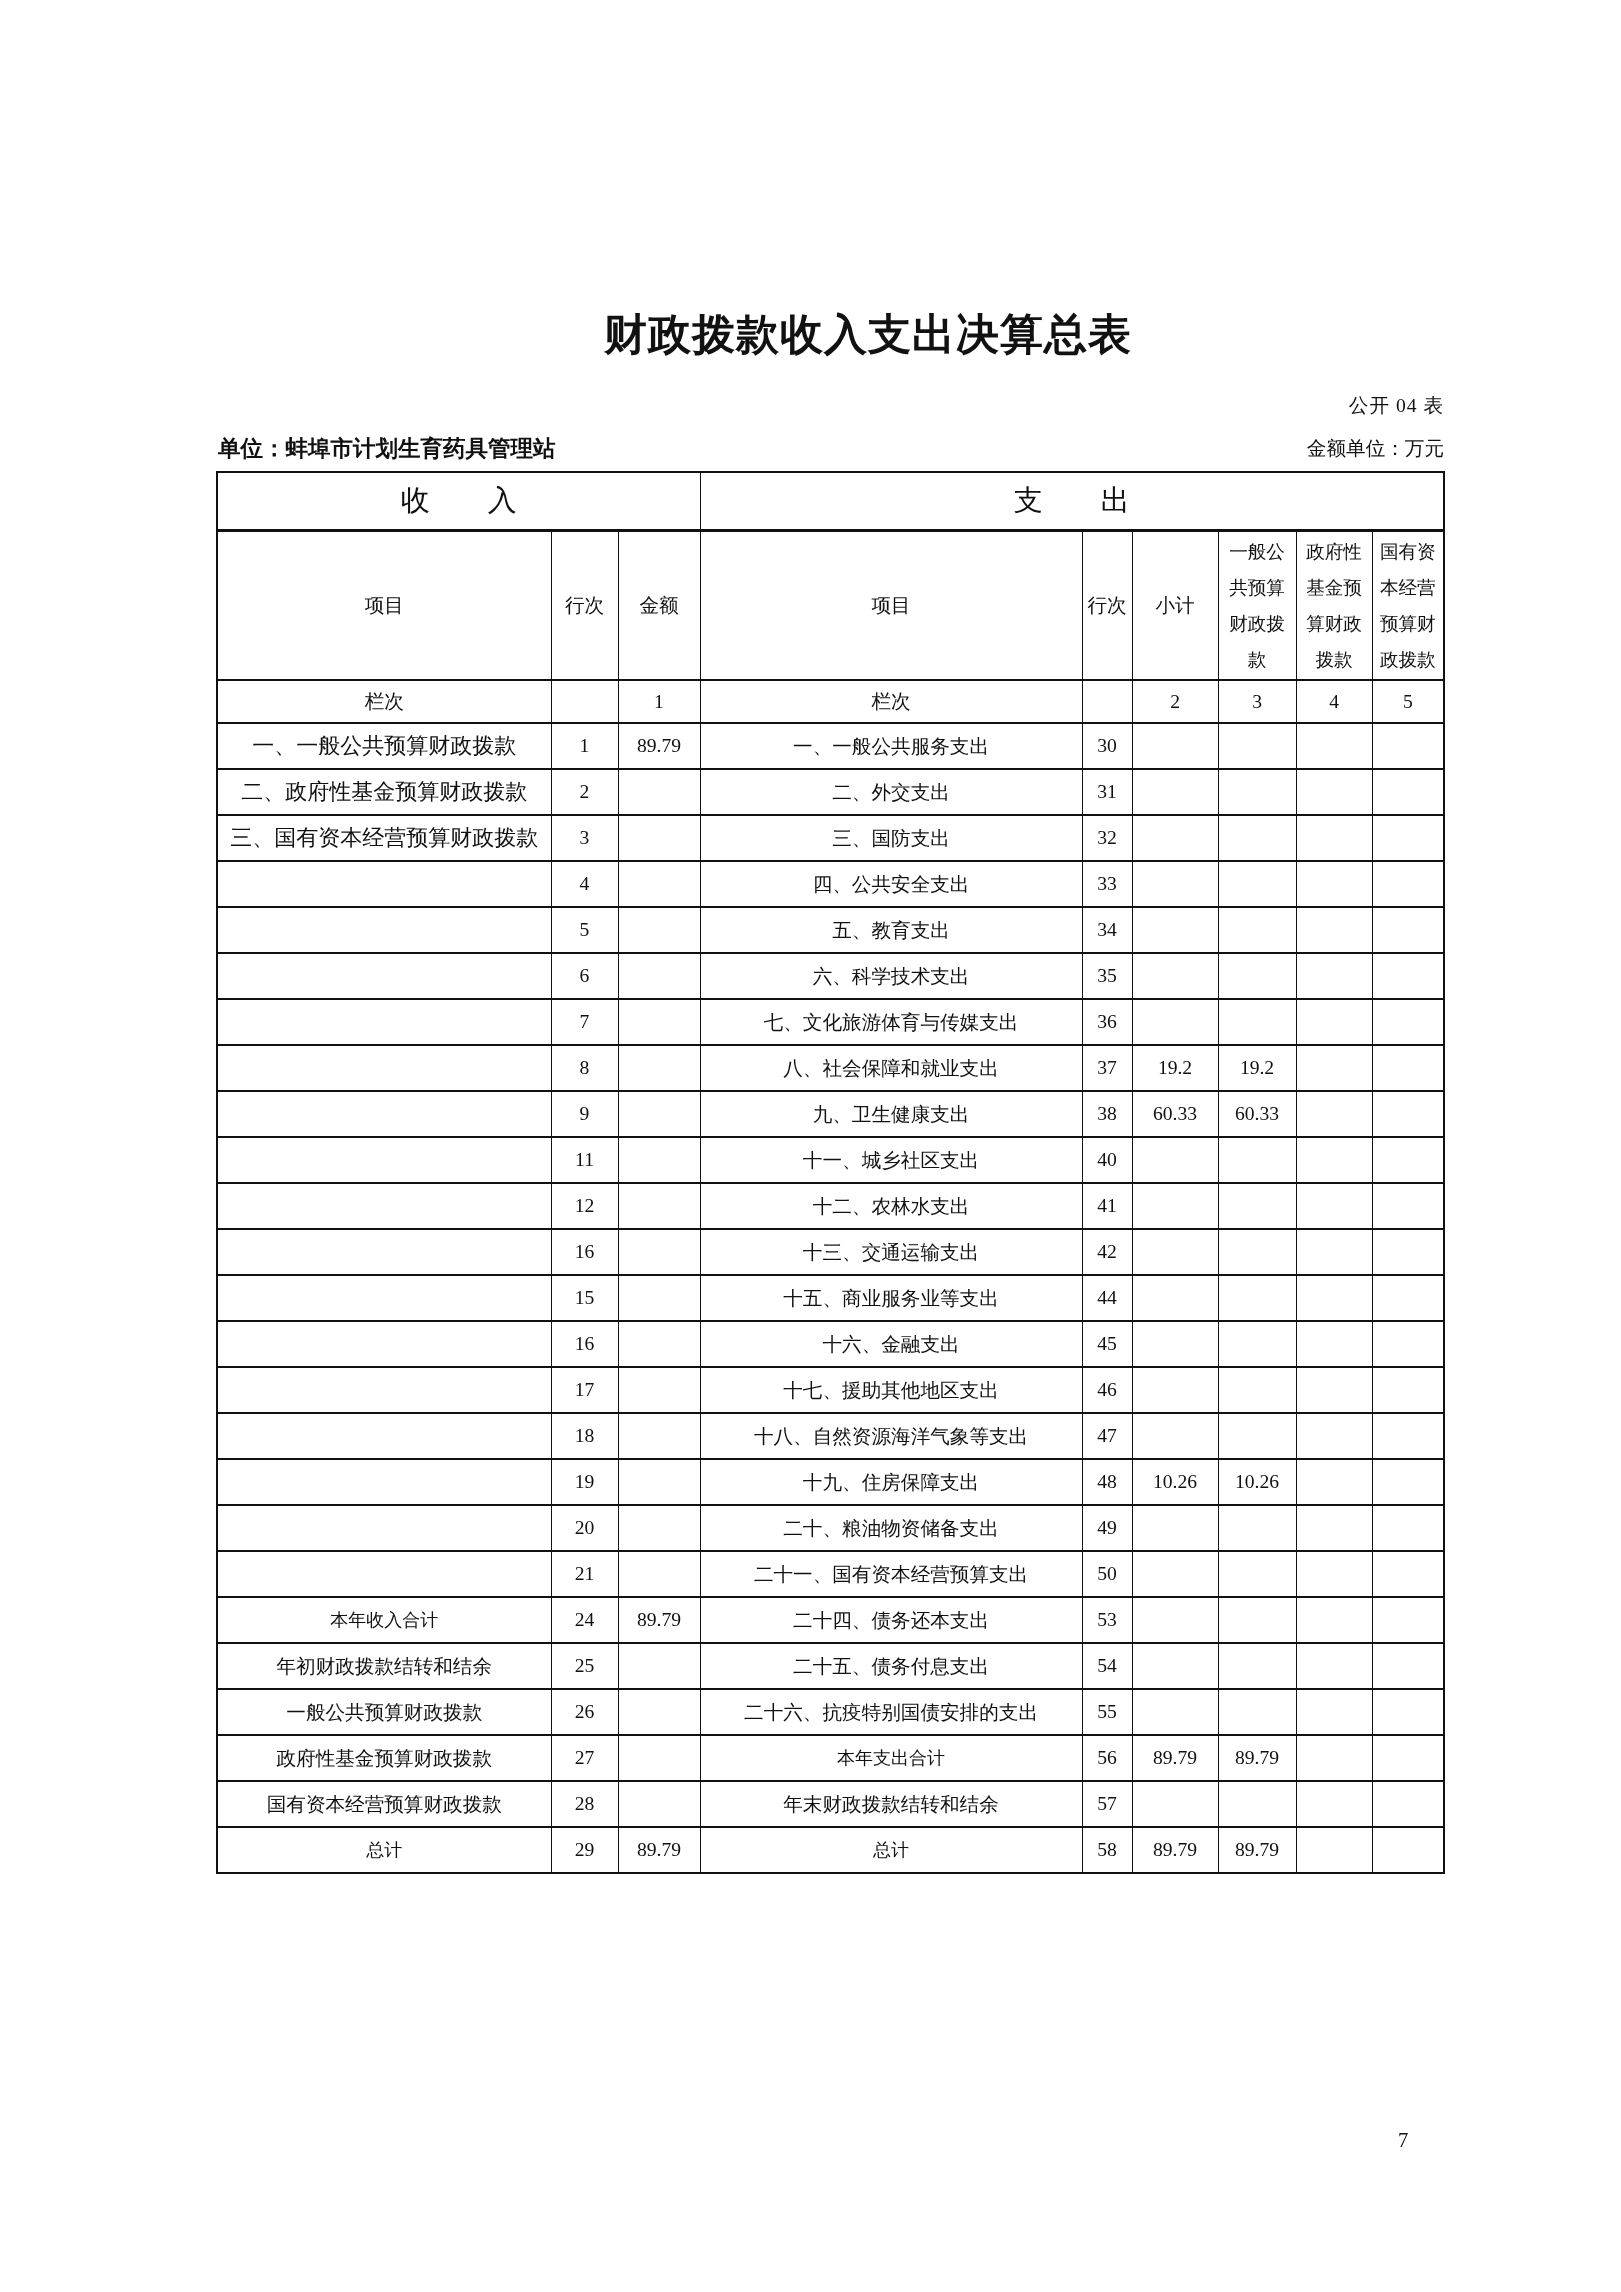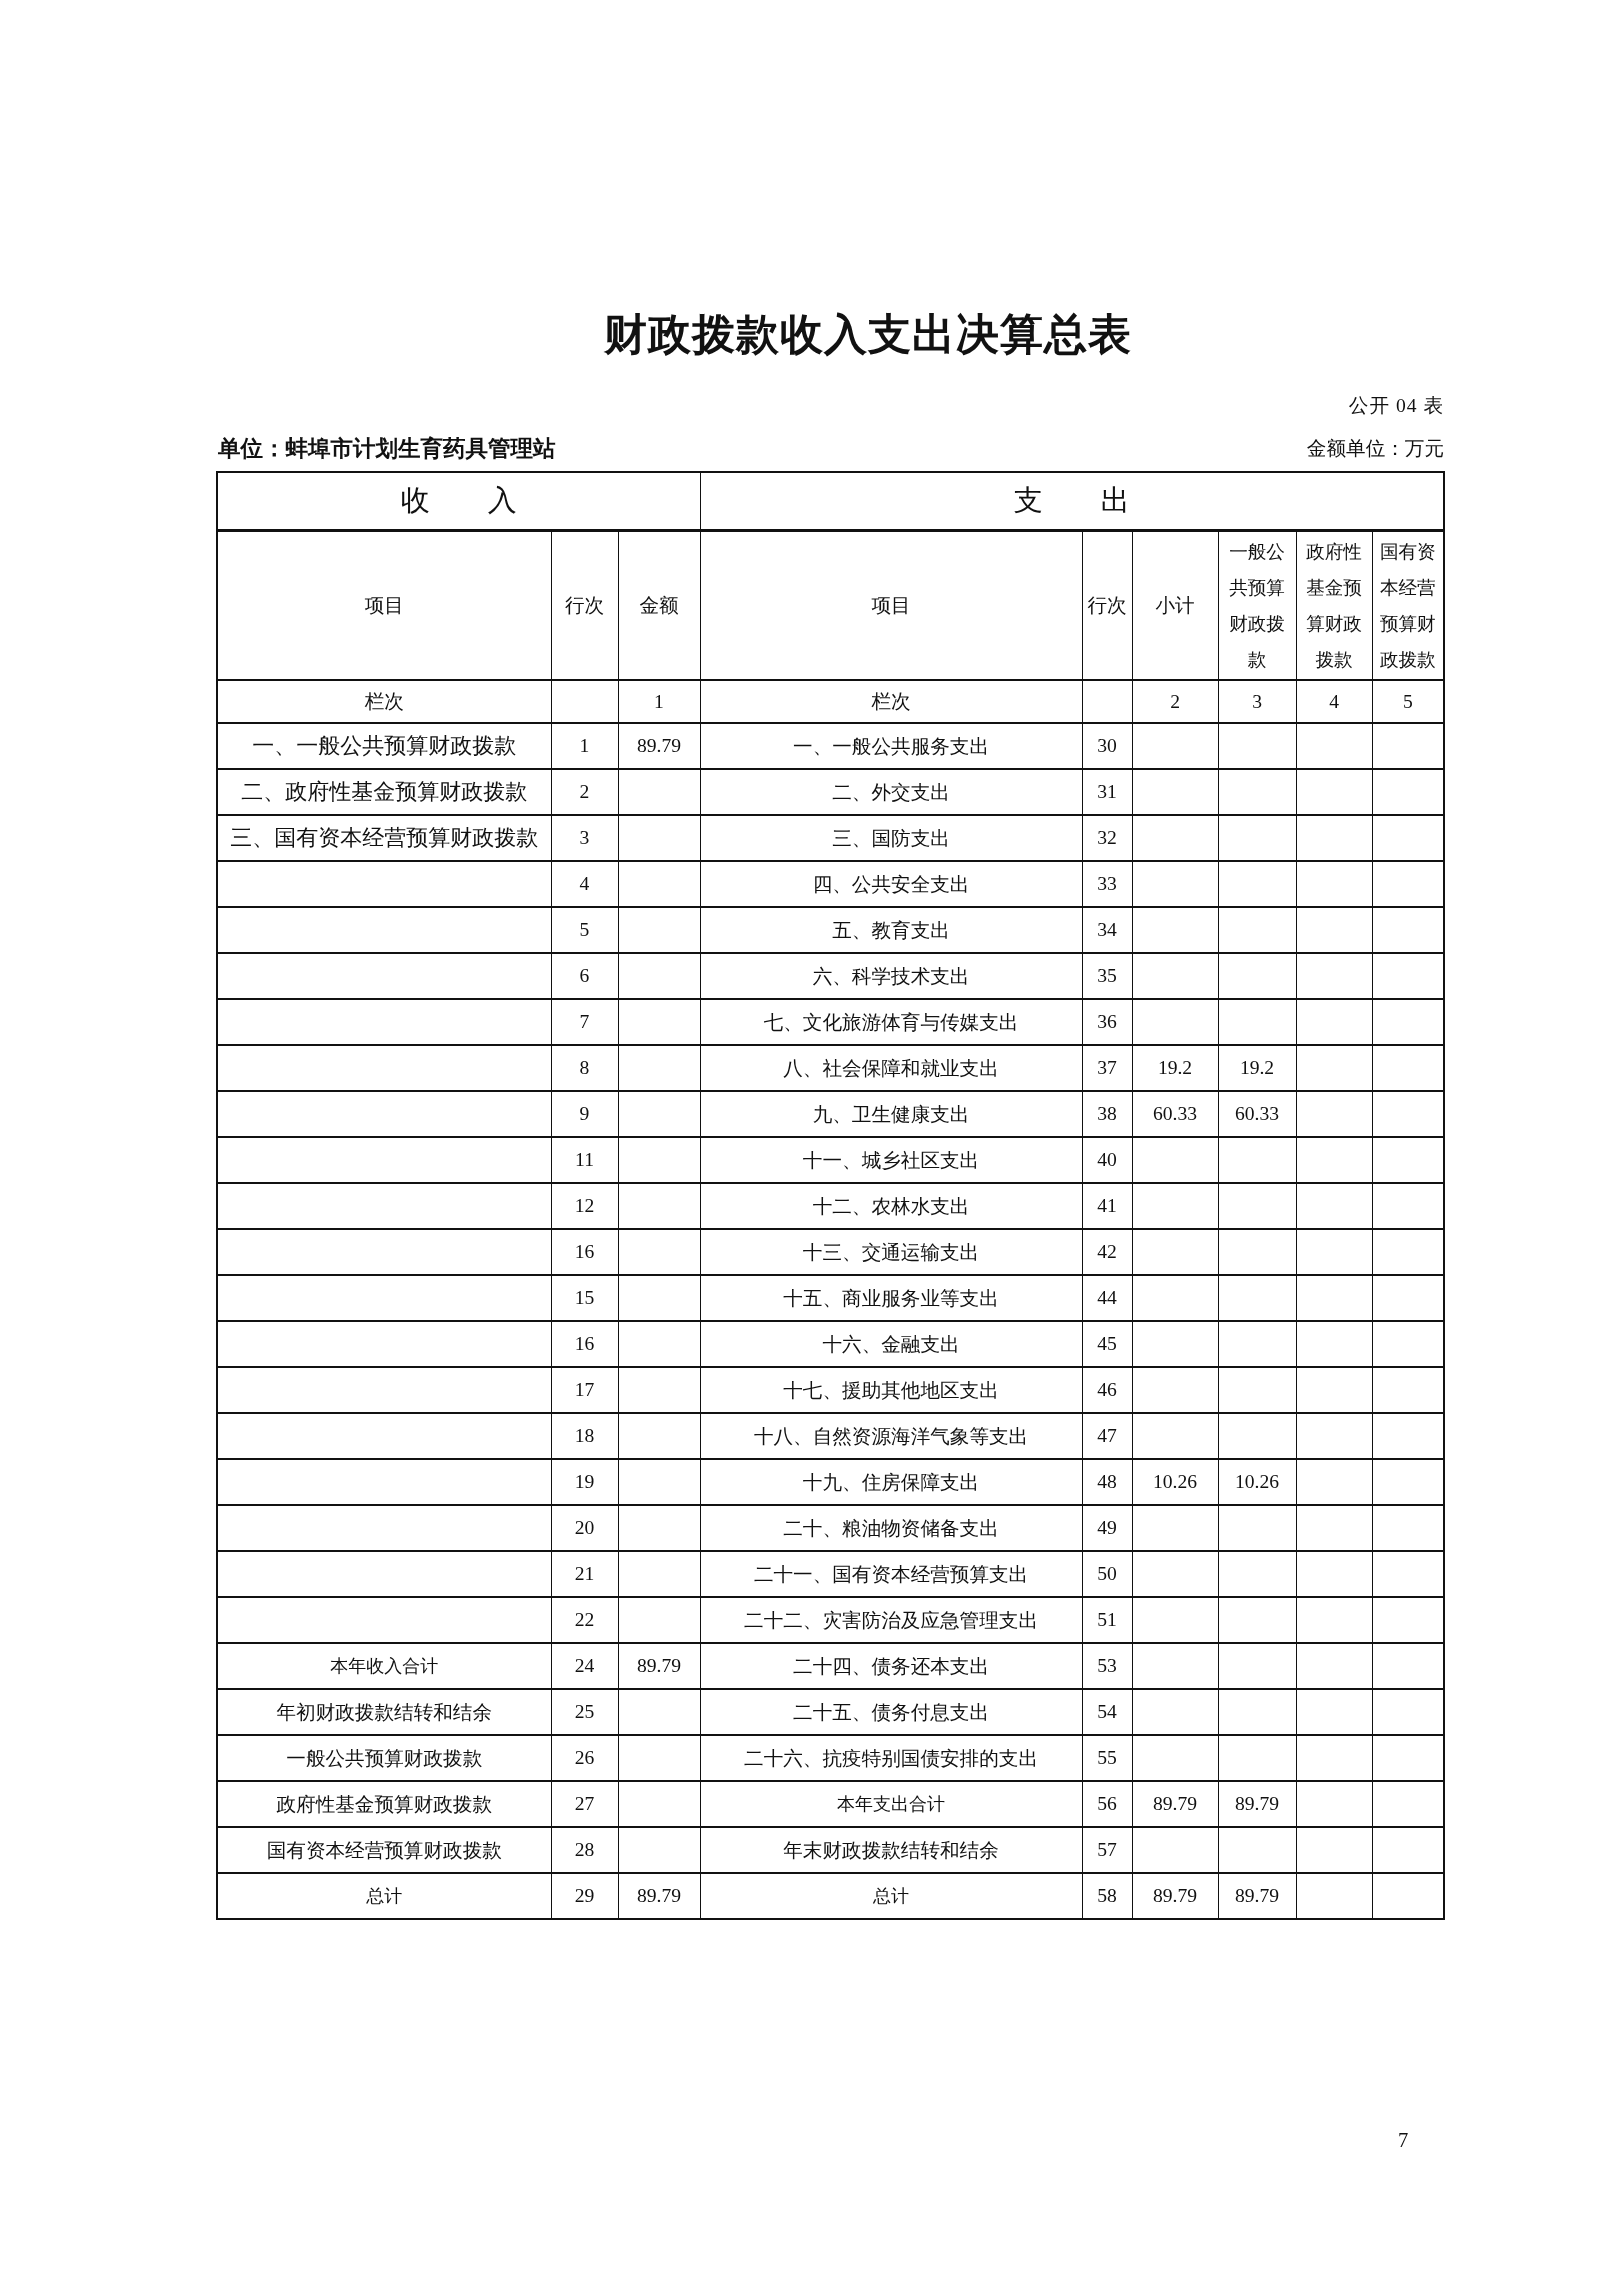--- a/index.html
+++ b/index.html
@@ -338,31 +338,20 @@
       <td>21</td>
       <td class="c-num"></td>
       <td class="c-item">二十一、国有资本经营预算支出</td>
       <td>50</td>
       <td class="c-num"></td>
       <td class="c-num"></td>
       <td class="c-num"></td>
       <td class="c-num"></td>
     </tr>
         <tr class="data-row">
-      <td class="c-item"></td>
-      <td>22</td>
-      <td class="c-num"></td>
-      <td class="c-item">二十二、灾害防治及应急管理支出</td>
-      <td>51</td>
-      <td class="c-num"></td>
-      <td class="c-num"></td>
-      <td class="c-num"></td>
-      <td class="c-num"></td>
-    </tr>
-        <tr class="data-row">
       <td class="c-item boldc">本年收入合计</td>
       <td>24</td>
       <td class="c-num">89.79</td>
       <td class="c-item">二十四、债务还本支出</td>
       <td>53</td>
       <td class="c-num"></td>
       <td class="c-num"></td>
       <td class="c-num"></td>
       <td class="c-num"></td>
     </tr>

